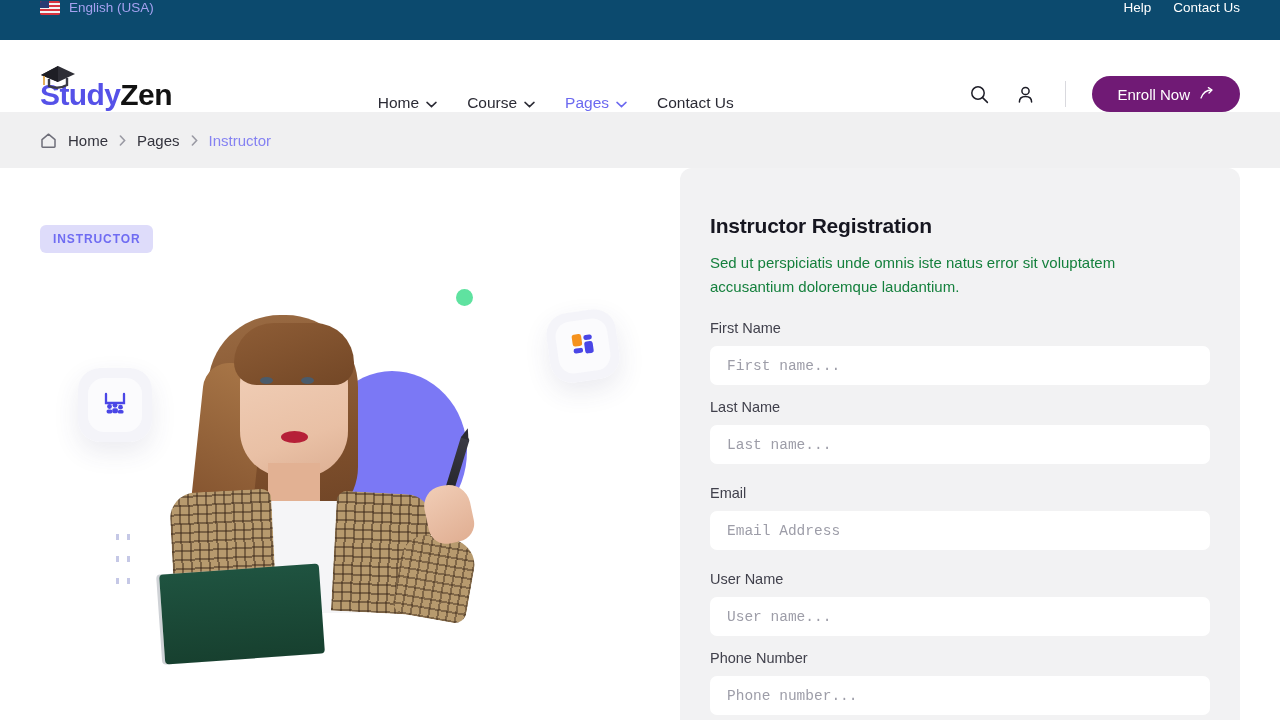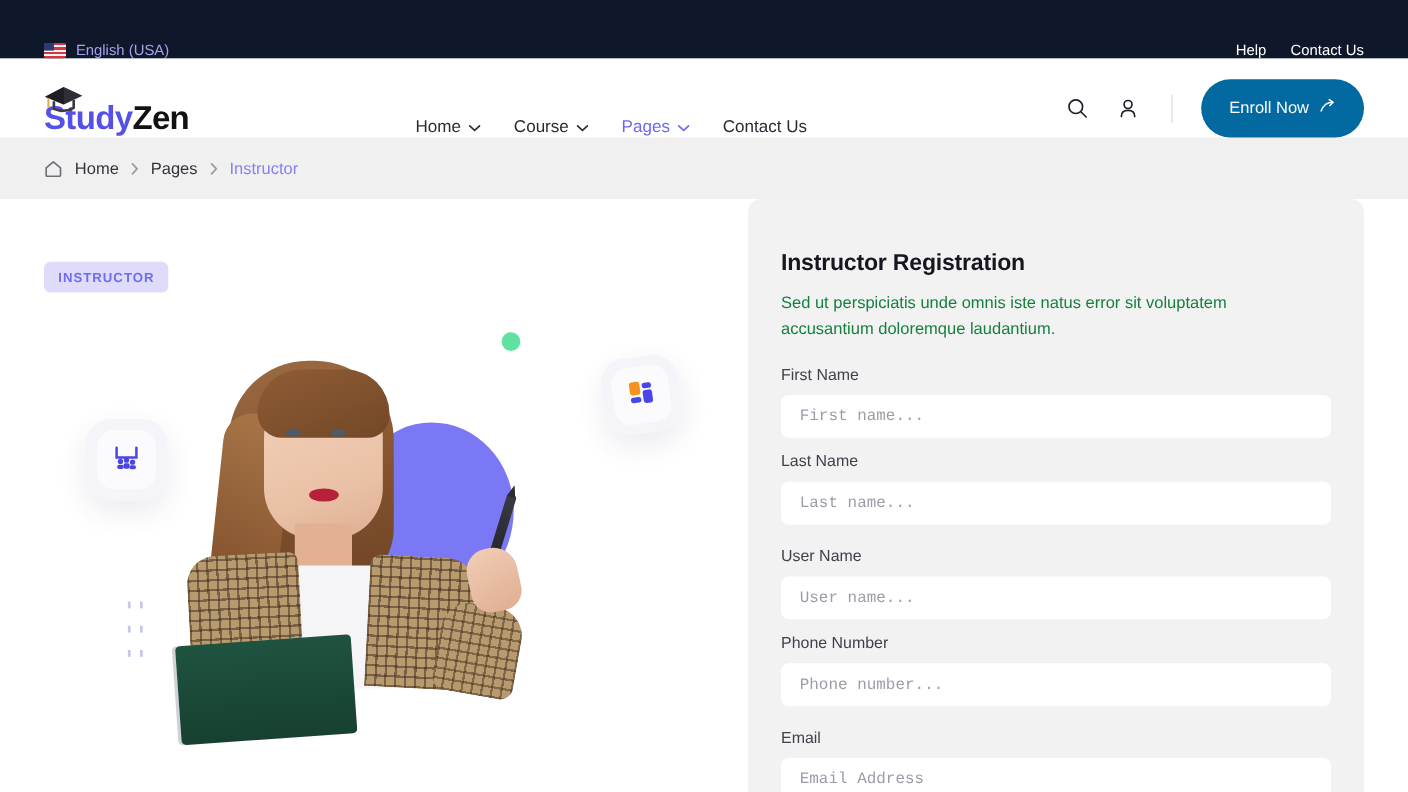--- a/index.html
+++ b/index.html
@@ -6,24 +6,24 @@
   html, body {
     width: 1280px; height: 720px;
     overflow: hidden;
     background: #ffffff;
     font-family: "Liberation Sans", sans-serif;
     -webkit-font-smoothing: antialiased;
   }
 
   
   .topbar {
-    height: 53px;
-    background: #0f172a;
+    height: 40px;
+    background: #0c4a6e;
     display: flex;
-    align-items: flex-end;
+    align-items: flex-start;
     padding: 0 40px;
     position: relative;
   }
   .lang {
     display: flex; align-items: center; gap: 9px;
     font-size: 13.5px; color: #a5a1f0;
     cursor: pointer;
   }
   .flag {
     width: 20px; height: 14px; border-radius: 2px; overflow: hidden;
@@ -88,23 +88,23 @@
     display: flex; align-items: center; gap: 18px;
     margin-left: auto;
   }
   .icon-btn {
     width: 28px; height: 28px;
     display: flex; align-items: center; justify-content: center;
     cursor: pointer; color: #1d1d27;
   }
   .vdiv { width: 1px; height: 26px; background: #d9d9de; margin: 0 8px; }
   .enroll {
-    background: #0369a1; color: #fff;
+    background: #701a75; color: #fff;
     border: none; border-radius: 999px;
-    height: 53px; padding: 0 25px;
+    height: 36px; padding: 0 25px;
     font-size: 15px; font-family: inherit;
     display: flex; align-items: center; gap: 10px;
     cursor: pointer;
   }
 
   
   .crumbbar {
     height: 56px; background: #f0f0f1;
     display: flex; align-items: center;
     padding: 0 40px;
@@ -479,36 +479,36 @@
           <input type="text" placeholder="First name..." style="">
         </div>
         <div class="field">
           <label>Last Name</label>
           <input type="text" placeholder="Last name..." style="">
         </div>
       </div>
 
       <div class="row">
         <div class="field">
+          <label>Email</label>
+          <input type="text" placeholder="Email Address" style="">
+        </div>
+      </div>
+
+      <div class="row">
+        <div class="field">
           <label>User Name</label>
           <input type="text" placeholder="User name..." style="">
         </div>
         <div class="field">
           <label>Phone Number</label>
           <input type="text" placeholder="Phone number..." style="">
         </div>
       </div>
 
       <div class="row">
         <div class="field">
-          <label>Email</label>
-          <input type="text" placeholder="Email Address" style="">
-        </div>
-      </div>
-
-      <div class="row">
-        <div class="field">
           <input type="text" placeholder="Message Subject" style="">
         </div>
       </div>
     </div>
   </div>
 </div>
 
 </body></html>

